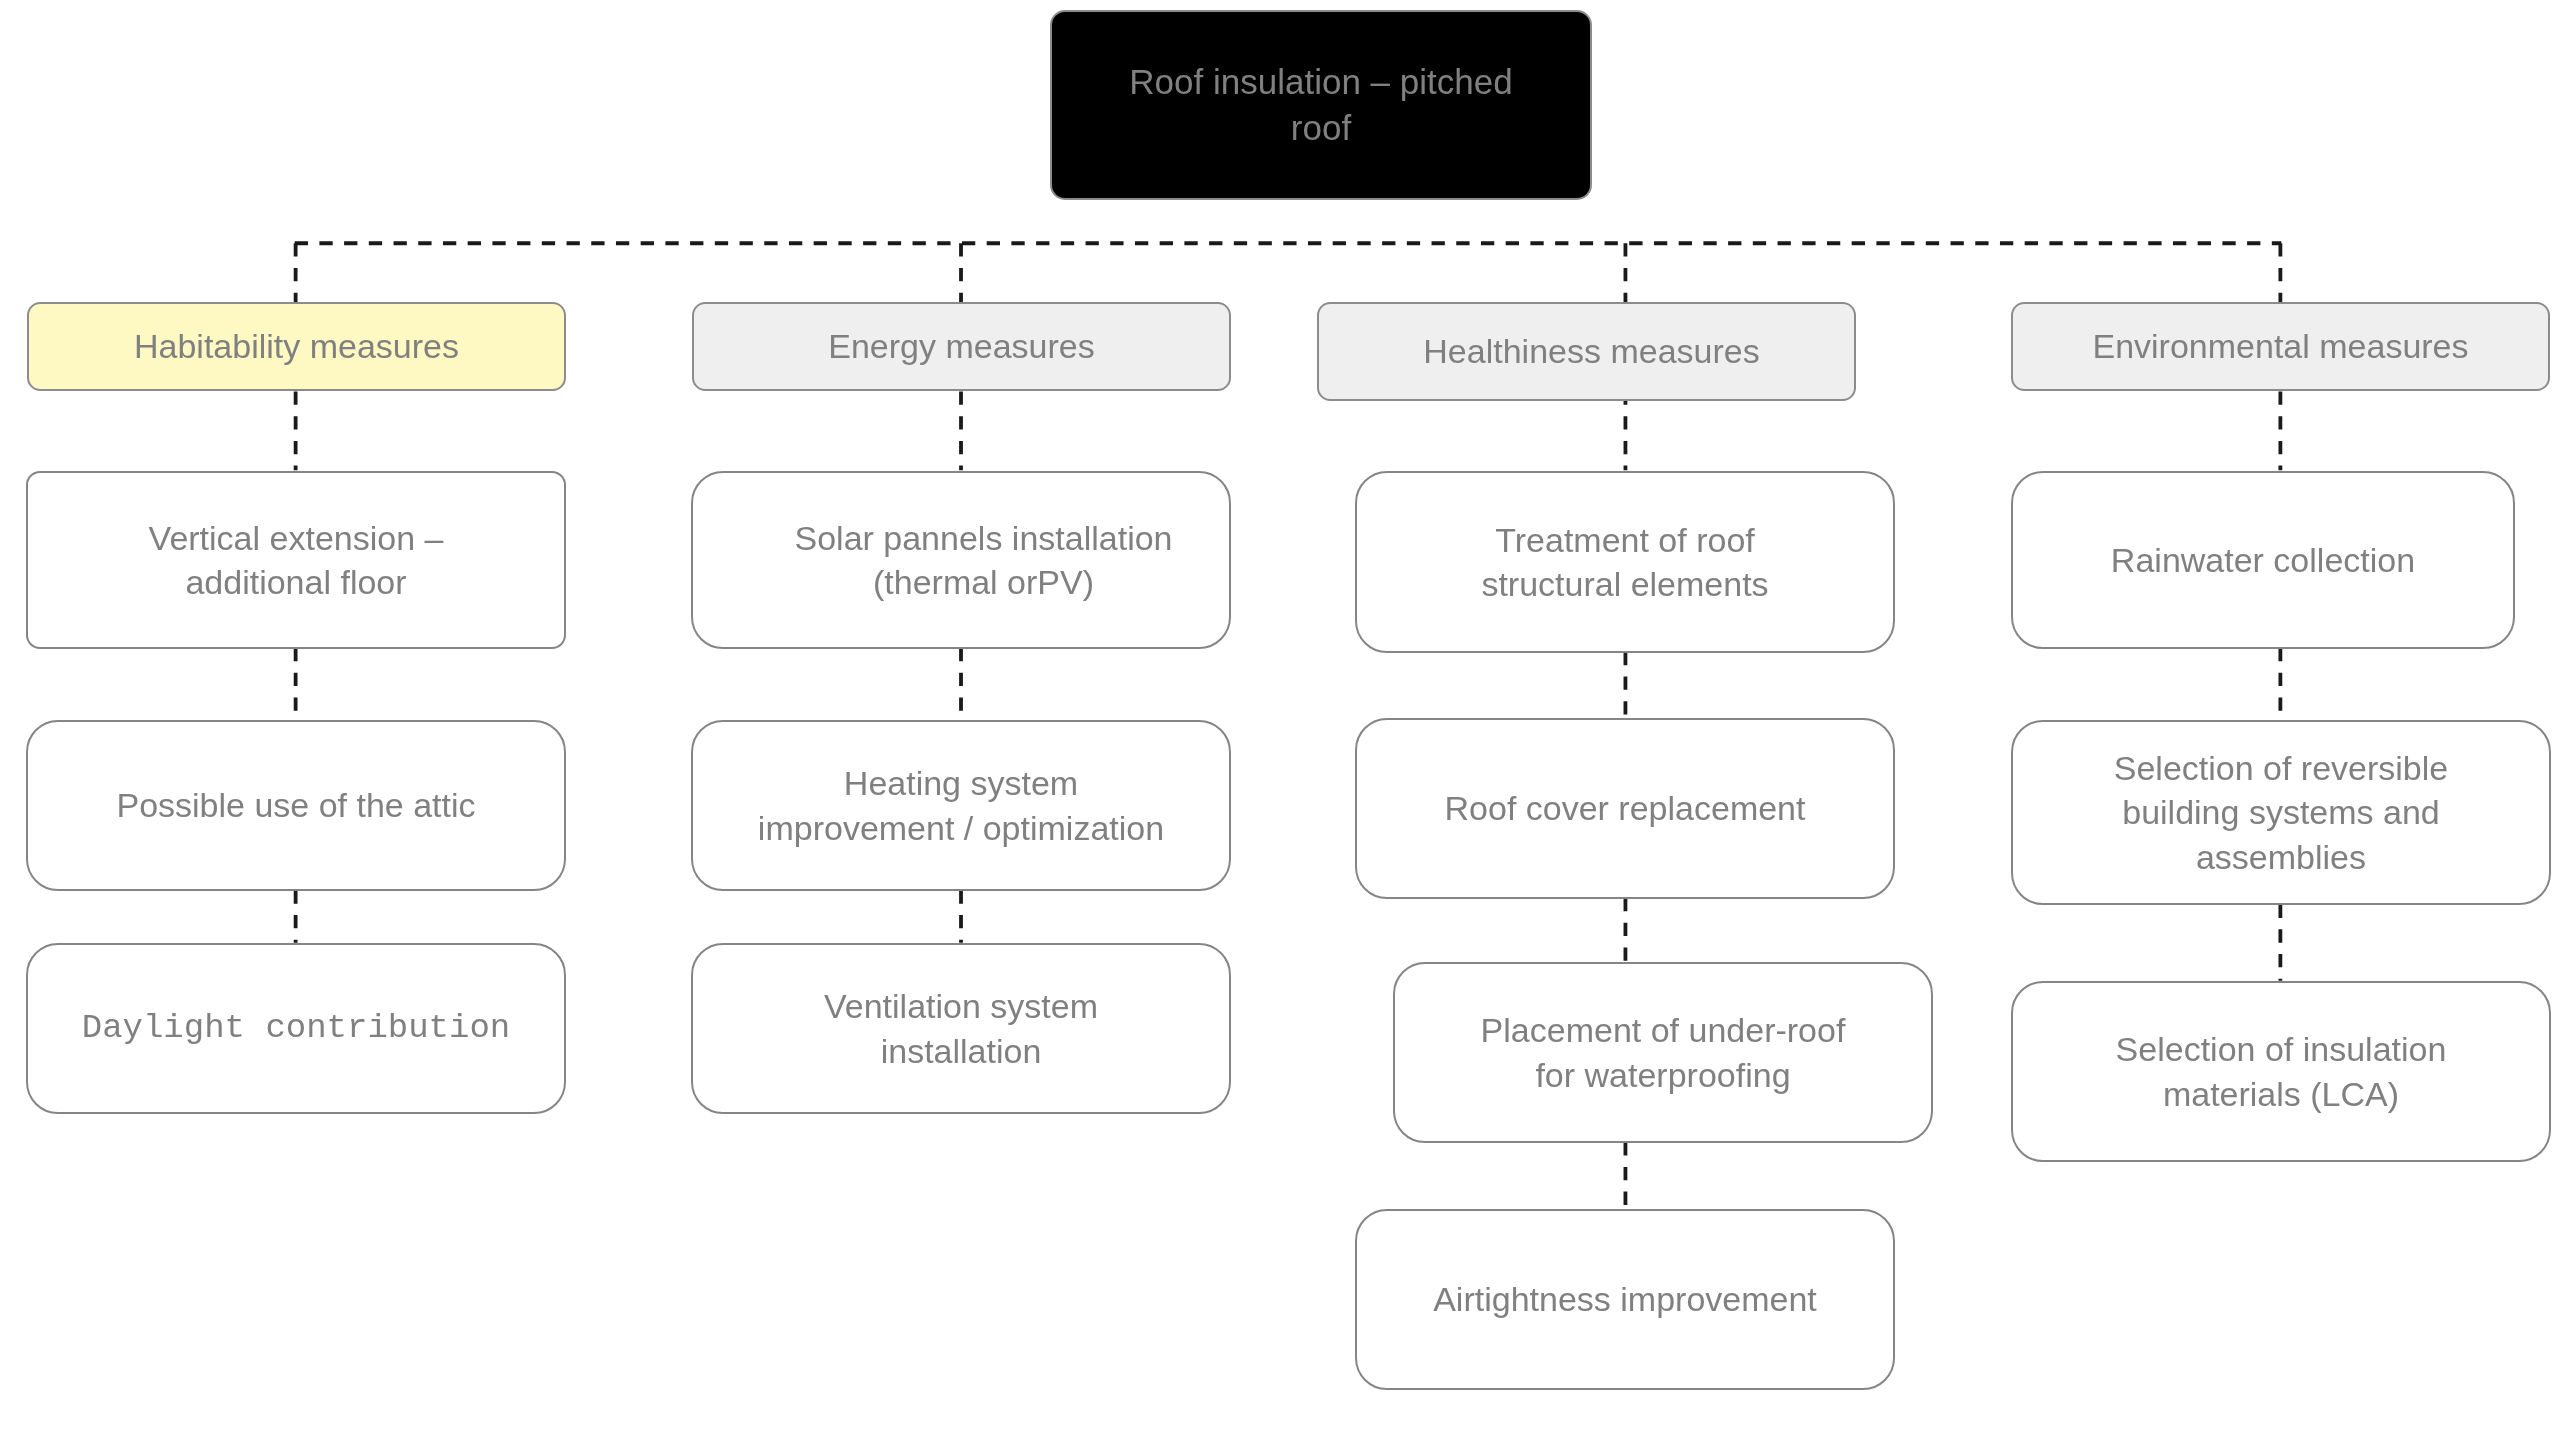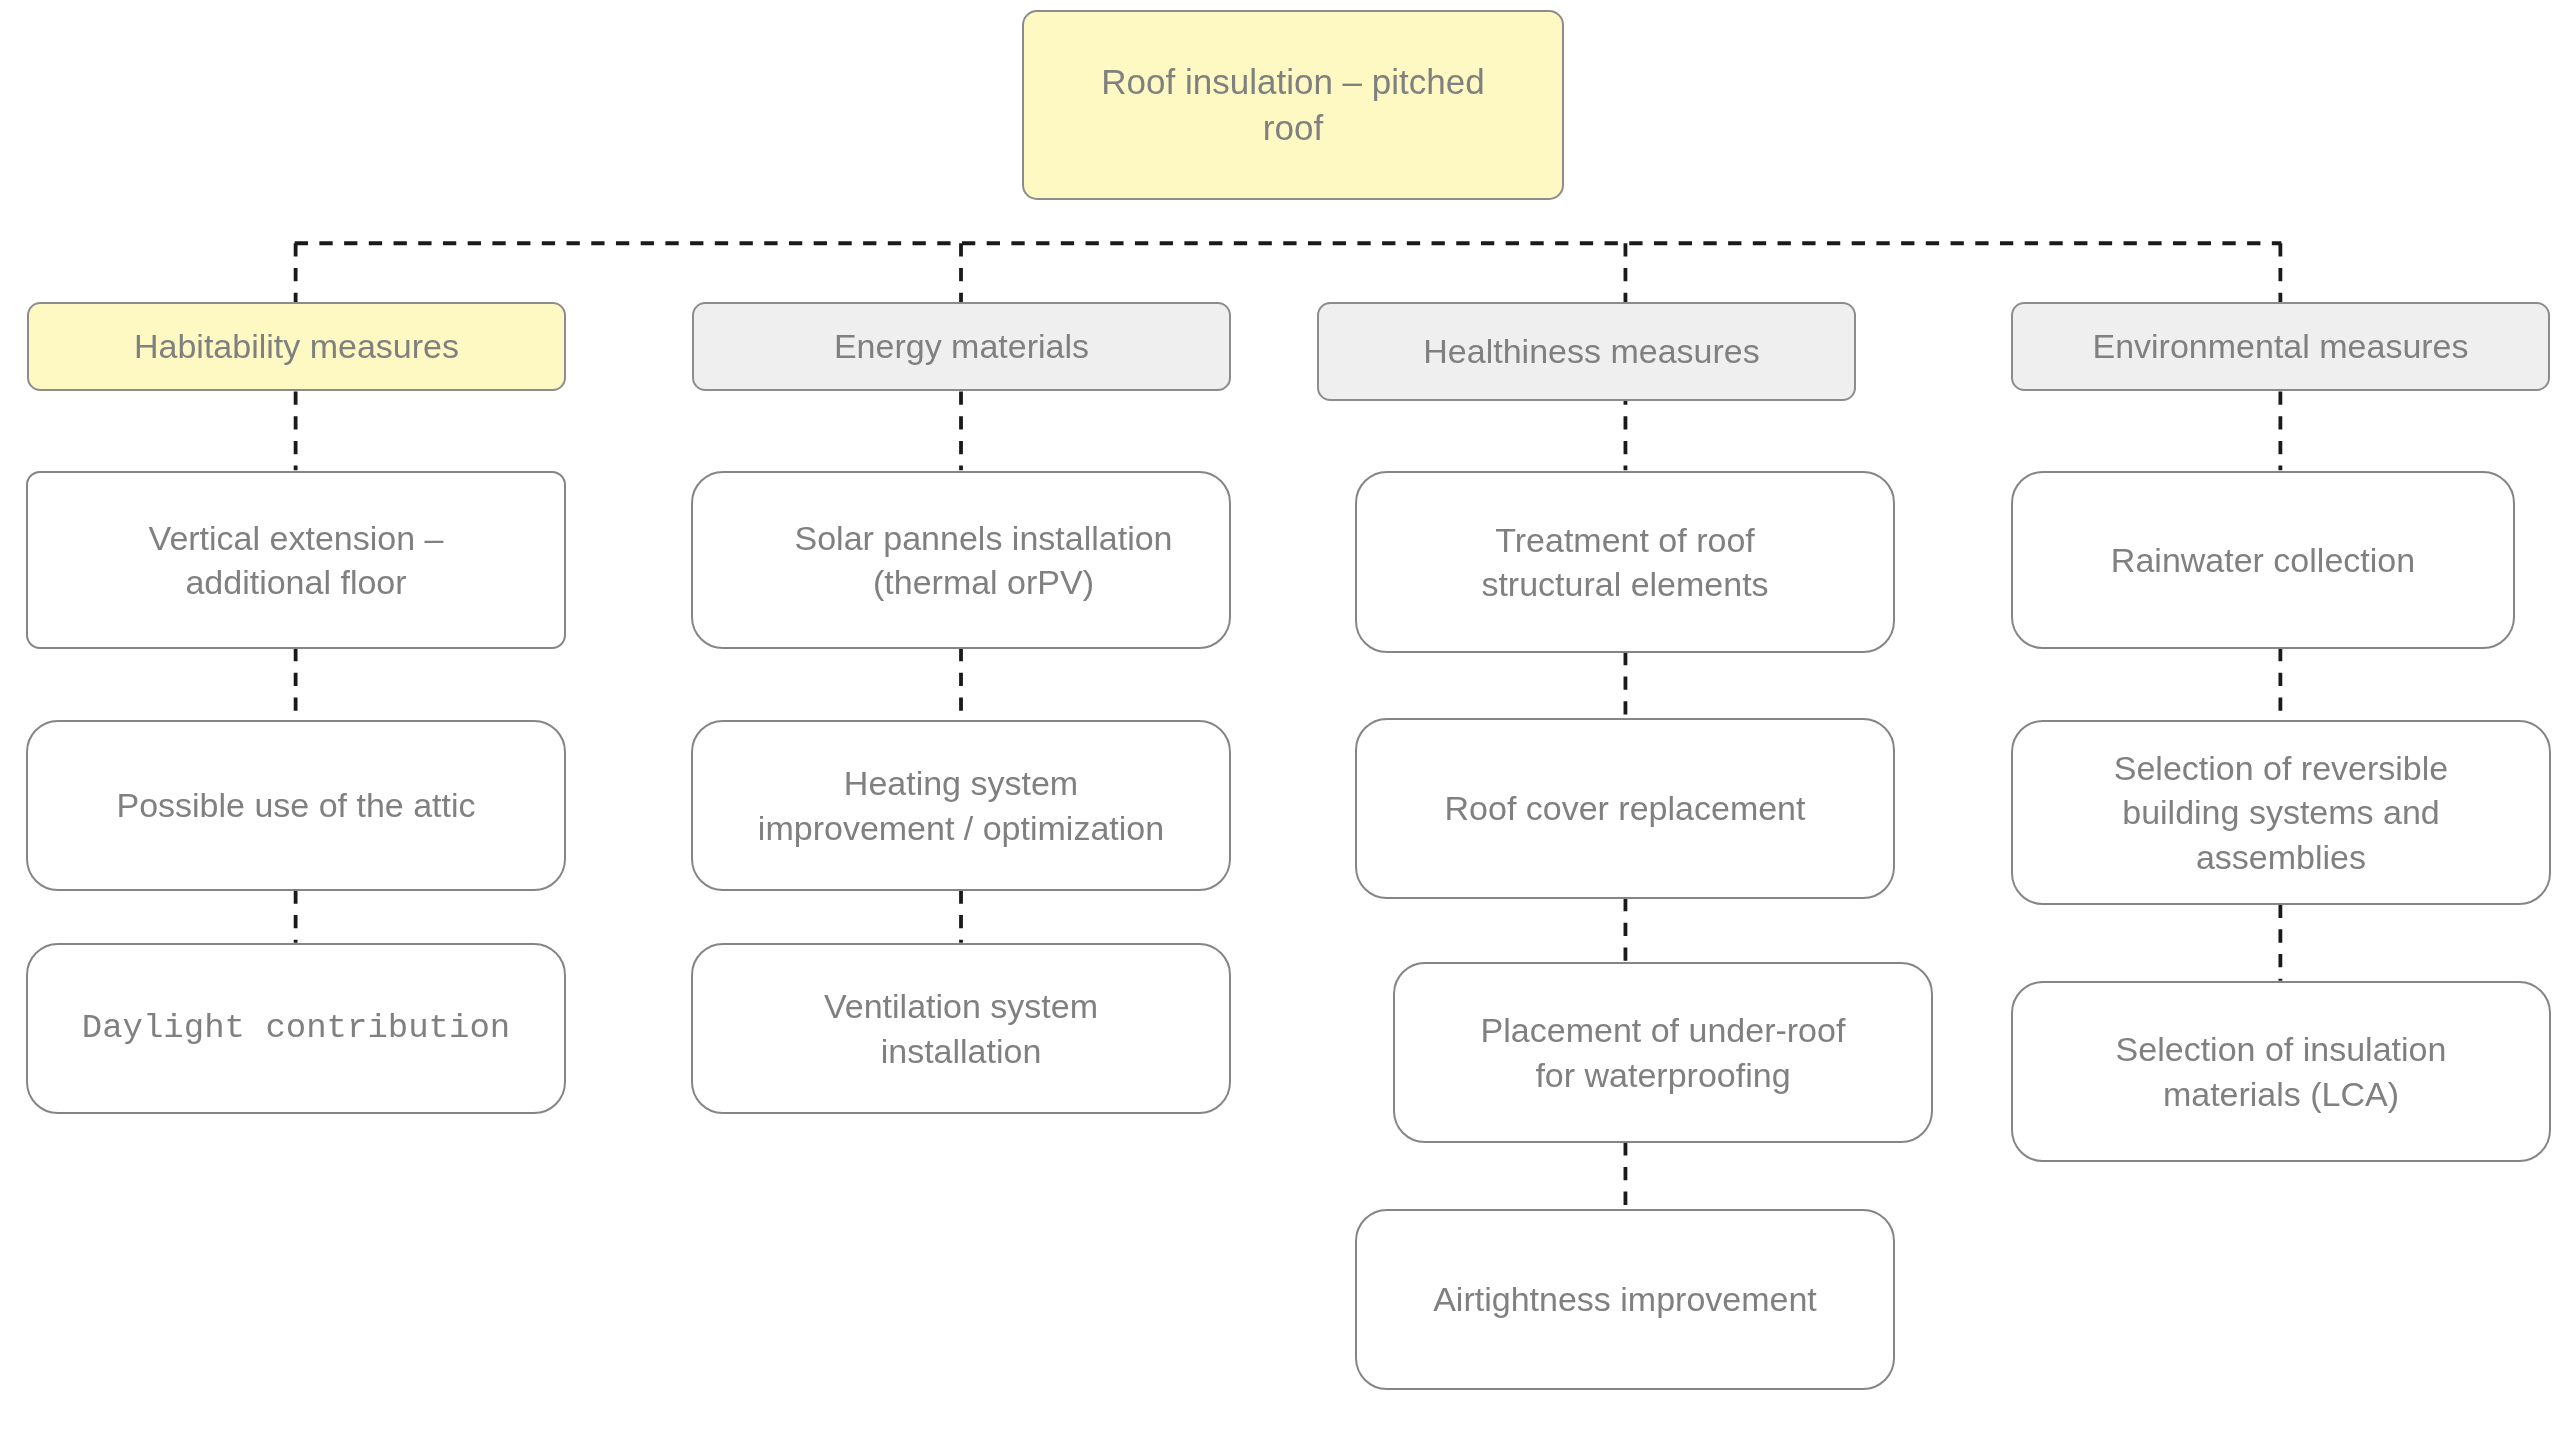--- a/index.html
+++ b/index.html
@@ -40,24 +40,25 @@
     line-height: 1.30;
     -webkit-font-smoothing: antialiased;
   }
   .node .label {
     display: block;
     padding: 0 13.3px;
     white-space: pre-line;
   }
   
   .node.root {
-    background: #fef9c3;
+    background: #000000;
     border: 2.9px solid #8c8c8c;
     border-radius: 15px;
     font-size: 35px;
+    margin-left: 28px;
   }
   
   .node.category {
     background: #efefef;
     border: 2.9px solid #8c8c8c;
     border-radius: 13.3px;
     font-size: 34px;
   }
   .node.category.emphasis {
     background: #fef9c3;
@@ -117,21 +118,21 @@
 additional floor</span>
   </div>
   <div class="node leaf" style="left:26px; top:720px; width:540px; height:171px;">
     <span class="label">Possible use of the attic</span>
   </div>
   <div class="node leaf" style="left:26px; top:943px; width:540px; height:171px;font-family:Liberation Mono, monospace;">
     <span class="label">Daylight contribution</span>
   </div>
 
   <div class="node category" style="left:692px; top:302px; width:539px; height:89px;">
-    <span class="label">Energy materials</span>
+    <span class="label">Energy measures</span>
   </div>
   <div class="node leaf" style="left:691px; top:471px; width:540px; height:178px;padding-left:45px;">
     <span class="label">Solar pannels installation
 (thermal orPV)</span>
   </div>
   <div class="node leaf" style="left:691px; top:720px; width:540px; height:171px;">
     <span class="label">Heating system
 improvement / optimization</span>
   </div>
   <div class="node leaf" style="left:691px; top:943px; width:540px; height:171px;">

